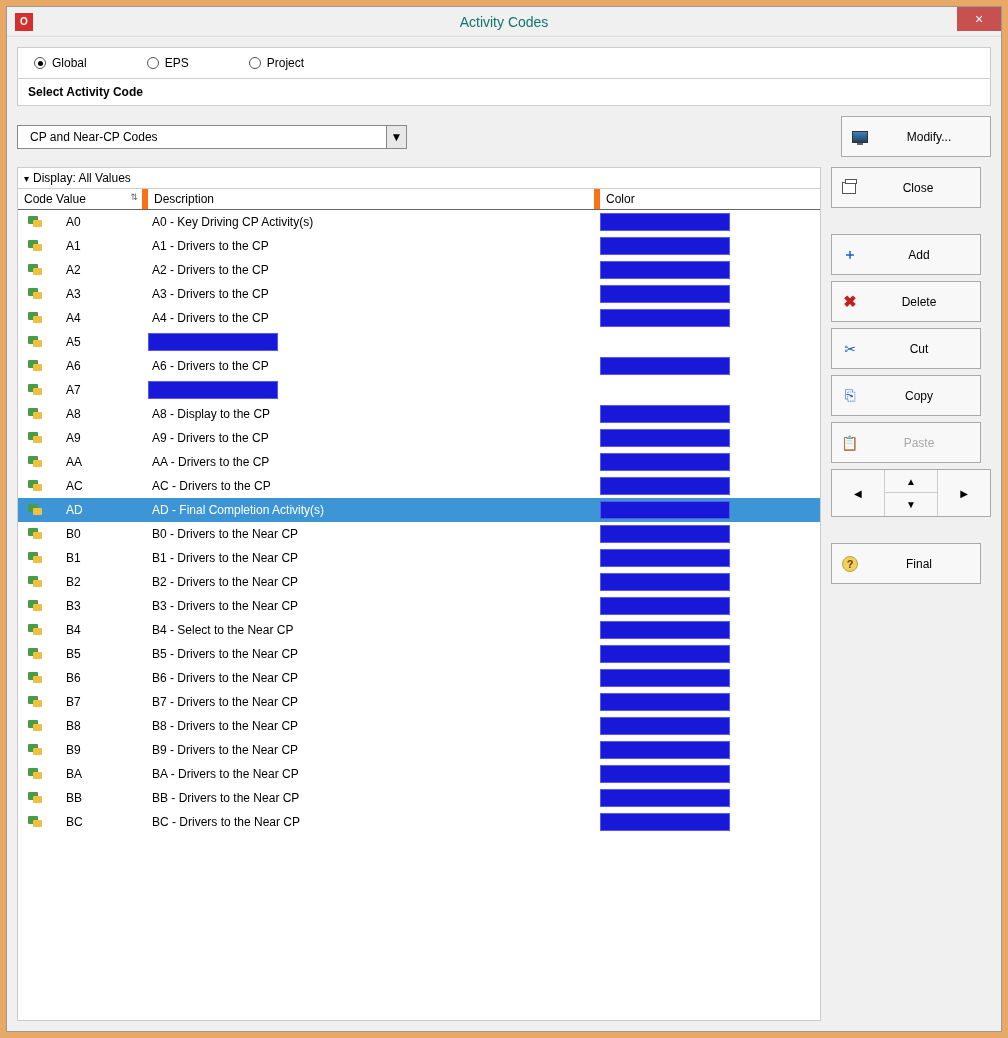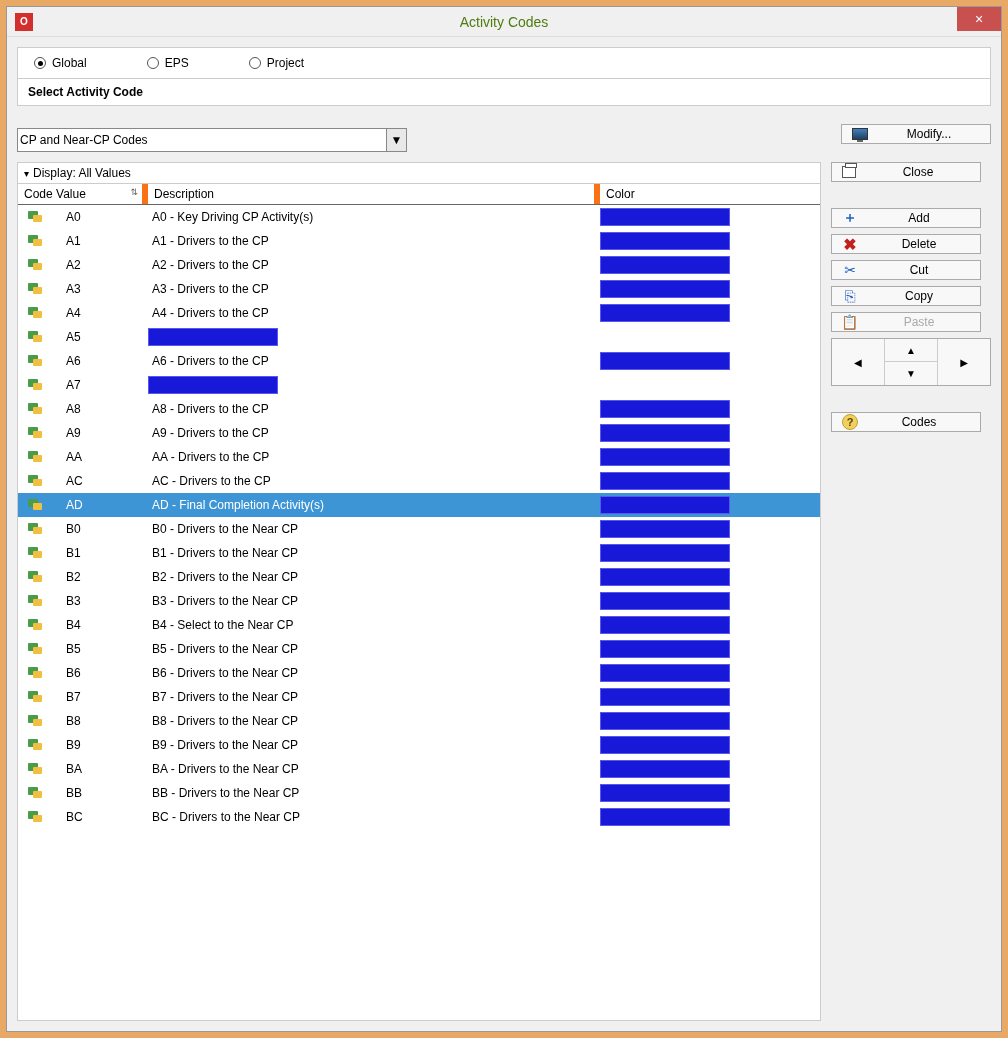--- a/index.html
+++ b/index.html
@@ -37,21 +37,21 @@
   justify-content: center;
   color: #fff;
   font-size: 10px;
   font-weight: bold;
 }
 .titlebar-title {
   position: absolute;
   left: 50%;
   transform: translateX(-50%);
   font-size: 14px;
-  color: #4d7c0f;
+  color: #0f766e;
 }
 .close-btn {
   position: absolute;
   right: 0;
   top: 0;
   width: 44px;
   height: 24px;
   background: #c8504f;
   color: #fff;
   display: flex;
@@ -110,41 +110,40 @@
   gap: 10px;
 }
 .dropdown {
   border: 1px solid #888;
   background: #fff;
   width: 390px;
   height: 24px;
   display: flex;
   align-items: center;
   position: relative;
-  padding-left: 2px;
-  margin-top: 12px;
+  padding-left: 12px;
 }
 .dropdown-arrow {
   position: absolute;
   right: 0;
   top: 0;
   width: 20px;
   height: 22px;
   border-left: 1px solid #888;
   background: #e8e8e8;
   display: flex;
   align-items: center;
   justify-content: center;
   cursor: pointer;
 }
 .spacer { flex: 1; }
 .btn {
   border: 1px solid #aaa;
   background: #f8f8f8;
-  height: 20px;
+  height: 41px;
   display: flex;
   align-items: center;
   padding: 0 10px;
   gap: 10px;
   cursor: pointer;
   font-size: 12px;
   width: 150px;
 }
 .btn .btn-label { flex: 1; text-align: center; }
 .btn.disabled { color: #aaa; cursor: default; }
@@ -451,21 +450,21 @@
               </div>
               <div class="td-color">
                 <div class="color-swatch" style="background: rgb(24, 24, 216);"></div>
               </div>
             </div>
             <div class="tr">
               <div class="td-code">
                 <span class="tag-icon"></span>
                 <span>A8</span>
               </div>
-              <div class="td-desc">A8 - Drivers to the CP</div>
+              <div class="td-desc">A8 - Display to the CP</div>
               <div class="td-color">
                 <div class="color-swatch" style="background: rgb(24, 24, 216);"></div>
               </div>
             </div>
             <div class="tr">
               <div class="td-code">
                 <span class="tag-icon"></span>
                 <span>A9</span>
               </div>
               <div class="td-desc">A9 - Drivers to the CP</div>
@@ -664,19 +663,19 @@
         </div>
         <div class="nav-grid">
           <div class="nav-cell nav-left">◀</div>
           <div class="nav-cell nav-up">▲</div>
           <div class="nav-cell nav-right">▶</div>
           <div class="nav-cell">▼</div>
         </div>
         <div style="height:14px"></div>
         <div class="btn">
           <span class="help-i">?</span>
-          <span class="btn-label">Codes</span>
+          <span class="btn-label">Final</span>
         </div>
       </div>
 
     </div>
   </div>
 </div>
 
 </body></html>

